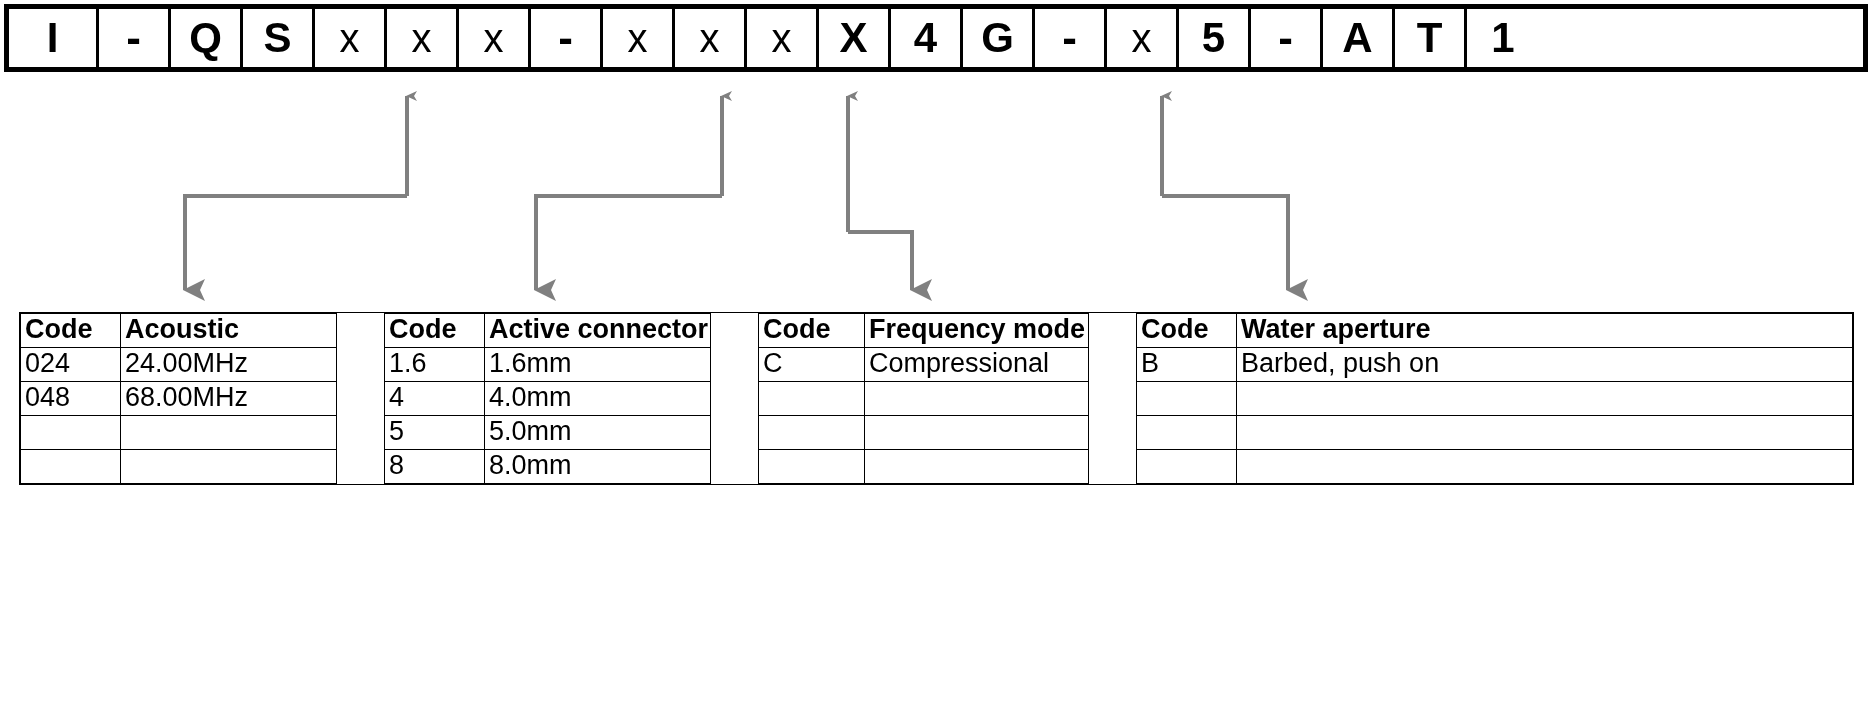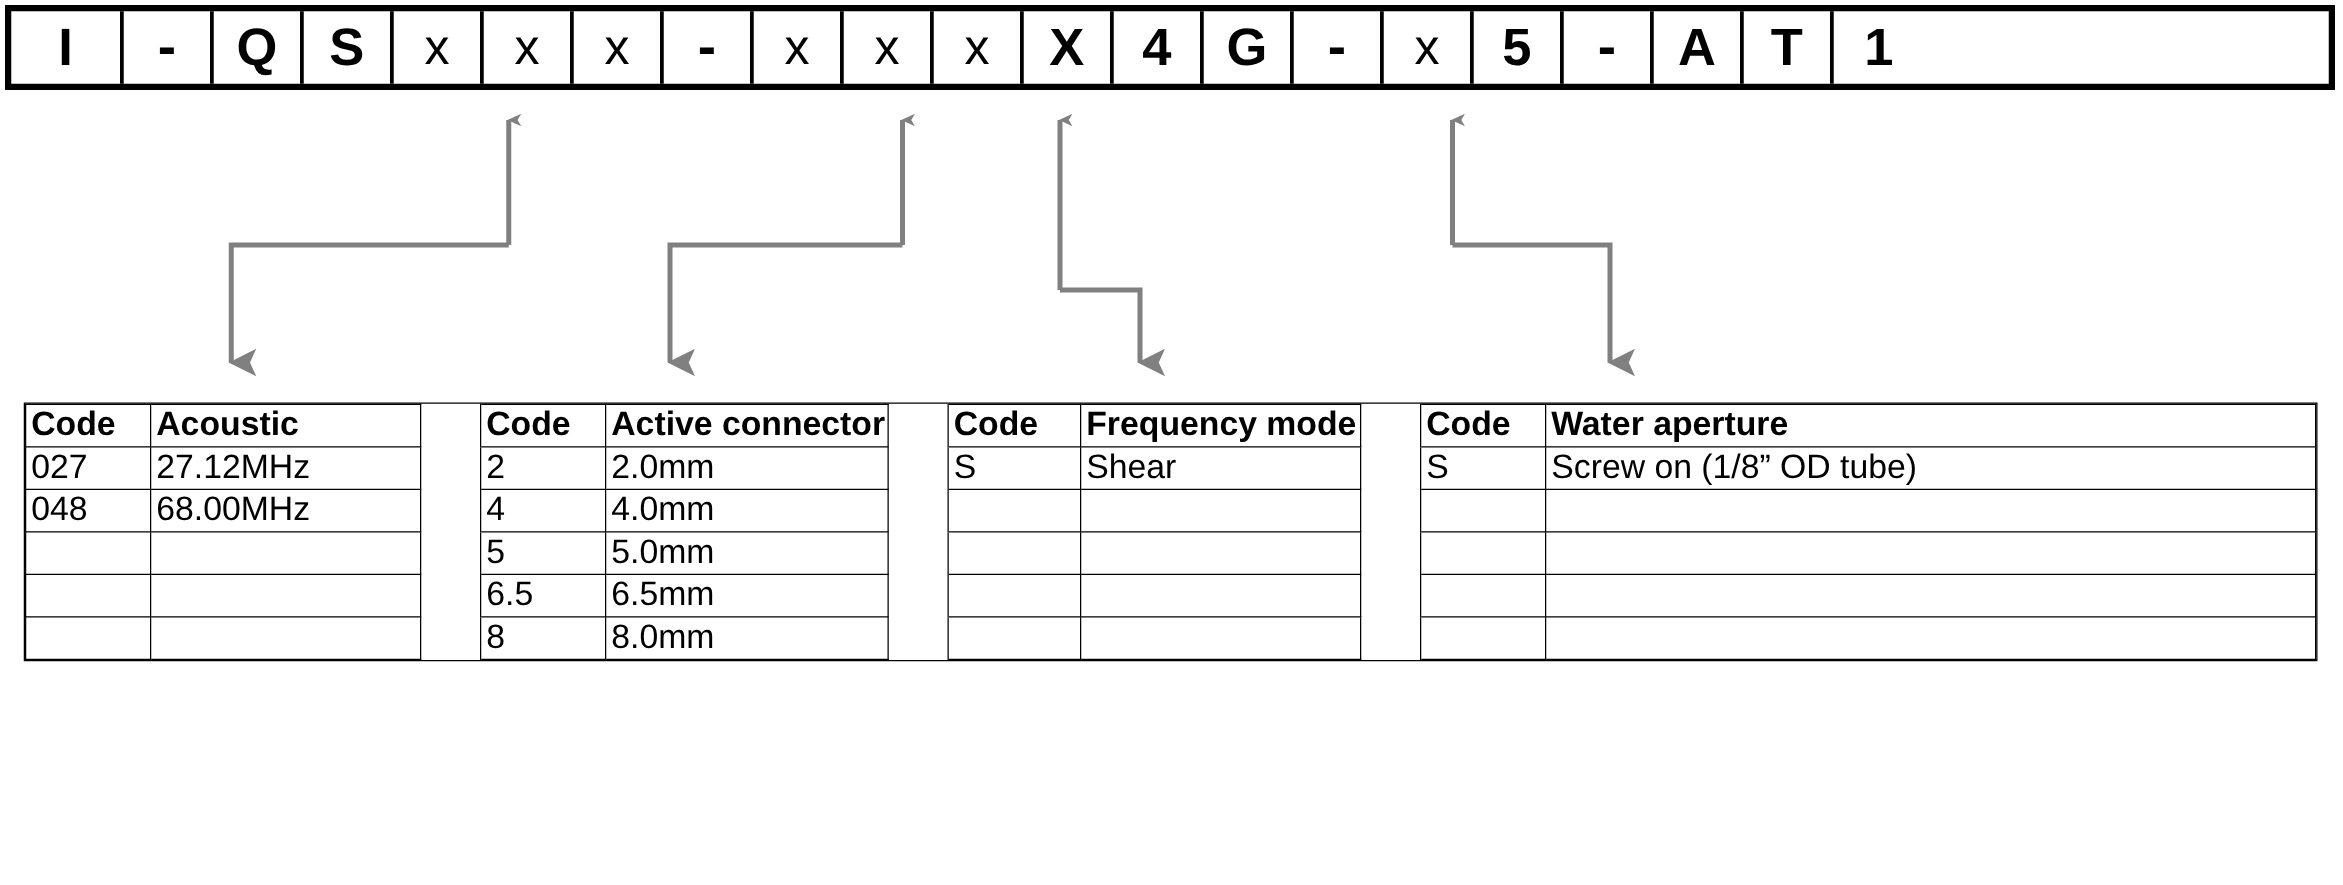--- a/index.html
+++ b/index.html
@@ -55,21 +55,21 @@
     top: 0;
     width: 1874px;
     height: 708px;
     pointer-events: none;
   }
 
   
   #tables-zone {
     position: absolute;
     left: 20px;
-    top: 323px;
+    top: 313px;
     width: 1832px;
   }
   table.opt {
     border-collapse: collapse;
     table-layout: fixed;
     width: 100%;
   }
   table.opt td, table.opt th {
     border: 1px solid #000;
     height: 34px;
@@ -174,64 +174,51 @@
         <th class="spacer"></th>
         <th>Code</th>
         <th>Frequency mode</th>
         <th class="spacer"></th>
         <th>Code</th>
         <th>Water aperture</th>
       </tr>
     </thead>
     <tbody id="opt-body">
         <tr>
-          <td>027</td>
-          <td>27.12MHz</td>
-          <td class="spacer"></td>
-          <td>2</td>
-          <td>2.0mm</td>
-          <td class="spacer"></td>
-          <td>S</td>
-          <td>Shear</td>
-          <td class="spacer"></td>
-          <td>S</td>
-          <td>Screw on (1/8” OD tube)</td>
+          <td>024</td>
+          <td>24.00MHz</td>
+          <td class="spacer"></td>
+          <td>1.6</td>
+          <td>1.6mm</td>
+          <td class="spacer"></td>
+          <td>C</td>
+          <td>Compressional</td>
+          <td class="spacer"></td>
+          <td>B</td>
+          <td>Barbed, push on</td>
         </tr>
         <tr>
           <td>048</td>
           <td>68.00MHz</td>
           <td class="spacer"></td>
           <td>4</td>
           <td>4.0mm</td>
           <td class="spacer"></td>
           <td></td>
           <td></td>
           <td class="spacer"></td>
           <td></td>
           <td></td>
         </tr>
         <tr>
           <td></td>
           <td></td>
           <td class="spacer"></td>
           <td>5</td>
           <td>5.0mm</td>
-          <td class="spacer"></td>
-          <td></td>
-          <td></td>
-          <td class="spacer"></td>
-          <td></td>
-          <td></td>
-        </tr>
-        <tr>
-          <td></td>
-          <td></td>
-          <td class="spacer"></td>
-          <td>6.5</td>
-          <td>6.5mm</td>
           <td class="spacer"></td>
           <td></td>
           <td></td>
           <td class="spacer"></td>
           <td></td>
           <td></td>
         </tr>
         <tr>
           <td></td>
           <td></td>

